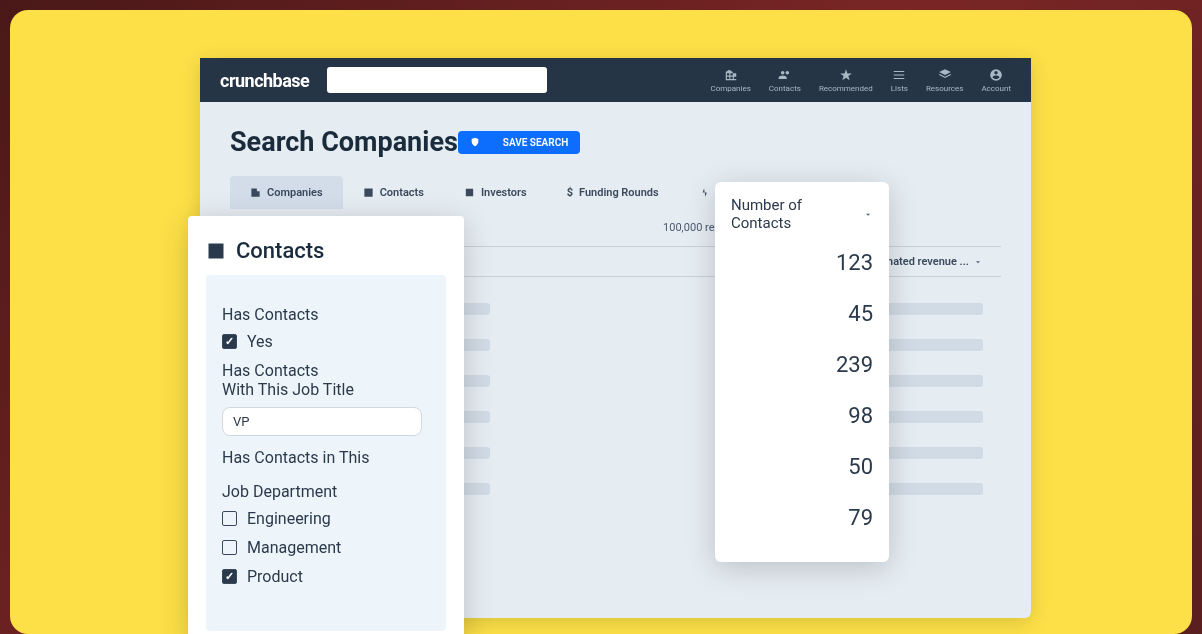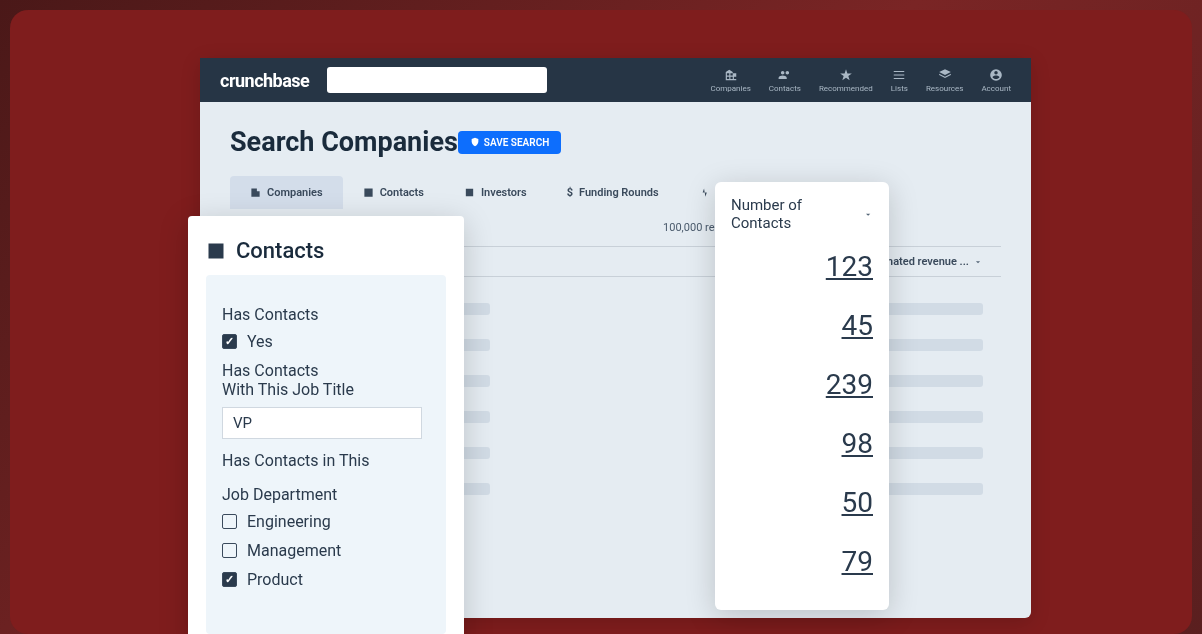--- a/index.html
+++ b/index.html
@@ -1,28 +1,28 @@
 <!DOCTYPE html>
 <html><head>
 <meta charset="utf-8">
 <style>
 * { margin: 0; padding: 0; box-sizing: border-box; font-family: -apple-system, BlinkMacSystemFont, "Segoe UI", Roboto, sans-serif; }
 body { background: linear-gradient(135deg, #4a1818 0%, #7a2525 50%, #5a1f1f 100%); width: 1202px; height: 634px; overflow: hidden; padding: 10px 10px 0 10px; }
-.white-card { background: #7f1d1d; border-radius: 18px; width: 100%; height: 100%; position: relative; padding: 48px 180px 0 190px; overflow: hidden; }
+.white-card { background: #fde047; border-radius: 18px; width: 100%; height: 100%; position: relative; padding: 48px 180px 0 190px; overflow: hidden; }
 .app-window { background: #e5ecf2; border-radius: 6px; width: 831px; height: 560px; position: relative; box-shadow: 0 4px 20px rgba(0,0,0,0.15); }
 .header { background: #263545; height: 44px; display: flex; align-items: center; padding: 0 20px; gap: 18px; }
 .logo { color: #fff; font-weight: 700; font-size: 18px; letter-spacing: -0.5px; }
 .search-box { background: #fff; border-radius: 3px; height: 26px; width: 220px; }
 .spacer { flex: 1; }
 .nav-item { display: flex; flex-direction: column; align-items: center; color: #aab8c5; font-size: 8px; gap: 2px; cursor: pointer; }
 .nav-item svg { width: 14px; height: 14px; fill: #aab8c5; }
 .content { padding: 24px 30px 0 30px; }
 .title-row { display: flex; align-items: center; margin-bottom: 18px; }
 .title { font-size: 27px; font-weight: 700; color: #1a2b3c; }
-.save-btn { background: #0d6efd; color: #fff; border: none; border-radius: 4px; padding: 6px 12px; font-size: 10px; font-weight: 600; display: flex; align-items: center; gap: 4px; cursor: pointer; }
+.save-btn { background: #0d6efd; color: #fff; border: none; border-radius: 4px; padding: 6px 12px; font-size: 10px; font-weight: 600; display: flex; align-items: center; gap: 23px; cursor: pointer; }
 .tabs { display: flex; gap: 0; }
 .tab { display: flex; align-items: center; gap: 6px; padding: 10px 20px; font-size: 11px; font-weight: 600; color: #3a4a5c; cursor: pointer; }
 .tab.active { background: #d3ddea; border-radius: 4px 4px 0 0; }
 .tab svg { width: 11px; height: 11px; fill: currentColor; }
 .filter-row { display: flex; justify-content: space-between; padding: 12px 0; font-size: 11px; color: #4a5a6c; }
 .table-header { display: flex; border-top: 1px solid #c8d0d8; border-bottom: 1px solid #c8d0d8; padding: 8px 0; font-size: 11px; font-weight: 600; color: #3a4a5c; }
 .th-name { width: 140px; padding-left: 20px; }
 .th-desc { width: 140px; display: flex; align-items: center; gap: 4px; }
 .th-rev { margin-left: auto; display: flex; align-items: center; gap: 4px; padding-right: 18px; }
 .table-rows { padding-top: 14px; }
@@ -33,26 +33,26 @@
 
 .filters-panel { position: absolute; left: 178px; top: 206px; width: 276px; background: #fff; border-radius: 4px; box-shadow: 0 6px 30px rgba(0,0,0,0.18); padding: 22px 18px 22px 18px; }
 .filters-head { display: flex; align-items: center; gap: 10px; font-size: 22px; font-weight: 500; color: #1a2b3c; margin-bottom: 12px; }
 .filters-head svg { width: 20px; height: 20px; fill: #2a3a4c; }
 .filter-section { background: #eef5fa; border-radius: 4px; padding: 30px 16px; }
 .fs-label { font-size: 16px; color: #2a3a4c; margin-bottom: 8px; }
 .fs-check { display: flex; align-items: center; gap: 10px; font-size: 16px; color: #2a3a4c; margin-bottom: 10px; }
 .checkbox { width: 15px; height: 15px; border: 1.5px solid #3a4a5c; border-radius: 2px; display: flex; align-items: center; justify-content: center; }
 .checkbox.checked { background: #2a3a4c; }
 .checkbox.checked::after { content: "✓"; color: #fff; font-size: 11px; font-weight: bold; }
-.text-input { background: #fff; border: 1px solid #d0d8e0; border-radius: 0; padding: 6px 10px; font-size: 15px; color: #2a3a4c; width: 200px; margin-bottom: 12px; }
+.text-input { background: #fff; border: 1px solid #d0d8e0; border-radius: 8px; padding: 6px 10px; font-size: 13px; color: #2a3a4c; width: 200px; margin-bottom: 12px; }
 
 .num-panel { position: absolute; left: 705px; top: 172px; width: 174px; background: #fff; border-radius: 6px; box-shadow: 0 6px 30px rgba(0,0,0,0.18); padding: 14px 16px 20px 16px; }
 .num-head { font-size: 15px; color: #2a3a4c; display: flex; align-items: center; gap: 6px; margin-bottom: 18px; }
 .num-head svg { width: 11px; height: 11px; fill: #556677; }
-.num-val { text-align: right; font-size: 28px; color: #2a3a4c; margin-bottom: 26px; text-decoration: underline; }
+.num-val { text-align: right; font-size: 22px; color: #2a3a4c; margin-bottom: 26px; }
 .chev { width: 10px; height: 10px; fill: #556677; }
 </style>
 </head>
 <body>
 
 <div class="white-card">
   <div class="app-window">
     <div class="header">
       <div class="logo">crunchbase</div>
       <div class="search-box"></div>

